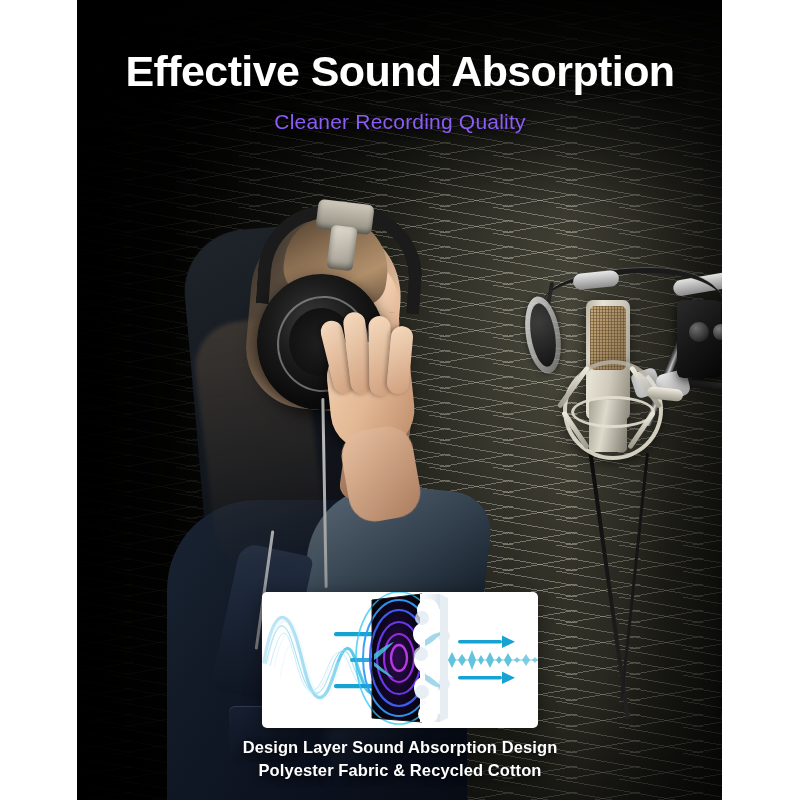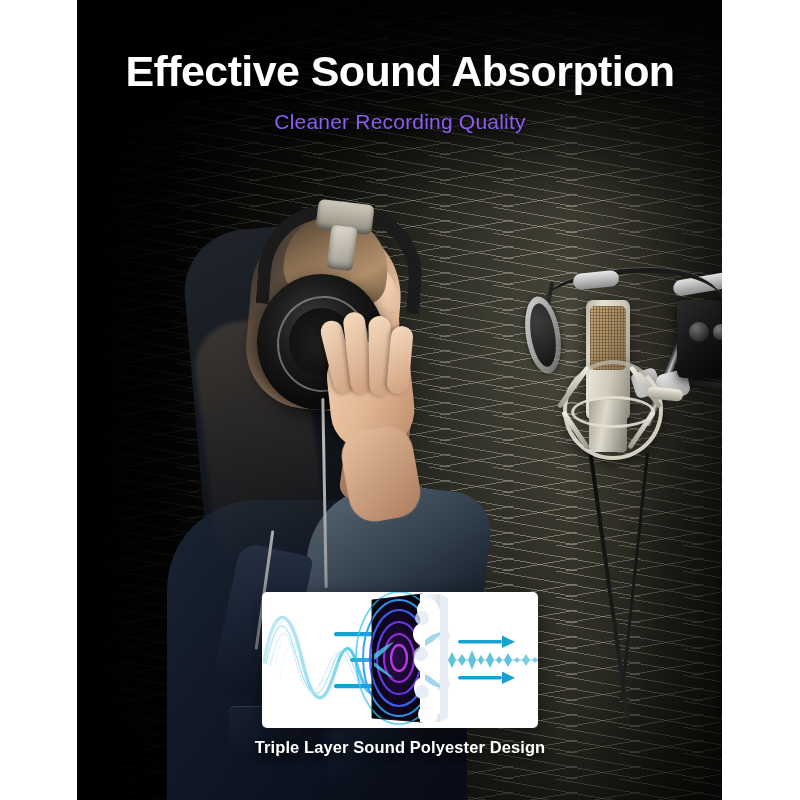--- a/index.html
+++ b/index.html
@@ -386,18 +386,19 @@
         <polygon points="242,68 246,61 250,68 246,75"></polygon>
         <polygon points="252,68 255,65 258,68 255,71" opacity=".8"></polygon>
         <polygon points="260,68 264,62 268,68 264,74" opacity=".8"></polygon>
         <polygon points="270,68 273,65 276,68 273,71" opacity=".7"></polygon>
         <rect x="186" y="67.2" width="90" height="1.5" opacity=".55"></rect>
       </g>
     </svg>
   </div>
 
   <div class="caption">
-    <span>Triple Layer Sound Polyester Design</span>
+    <span>Design Layer Sound Absorption Design</span>
+    <span>Polyester Fabric &amp; Recycled Cotton</span>
   </div>
 
   <div class="margin l"></div>
   <div class="margin r"></div>
 </div>
 
 </body></html>

